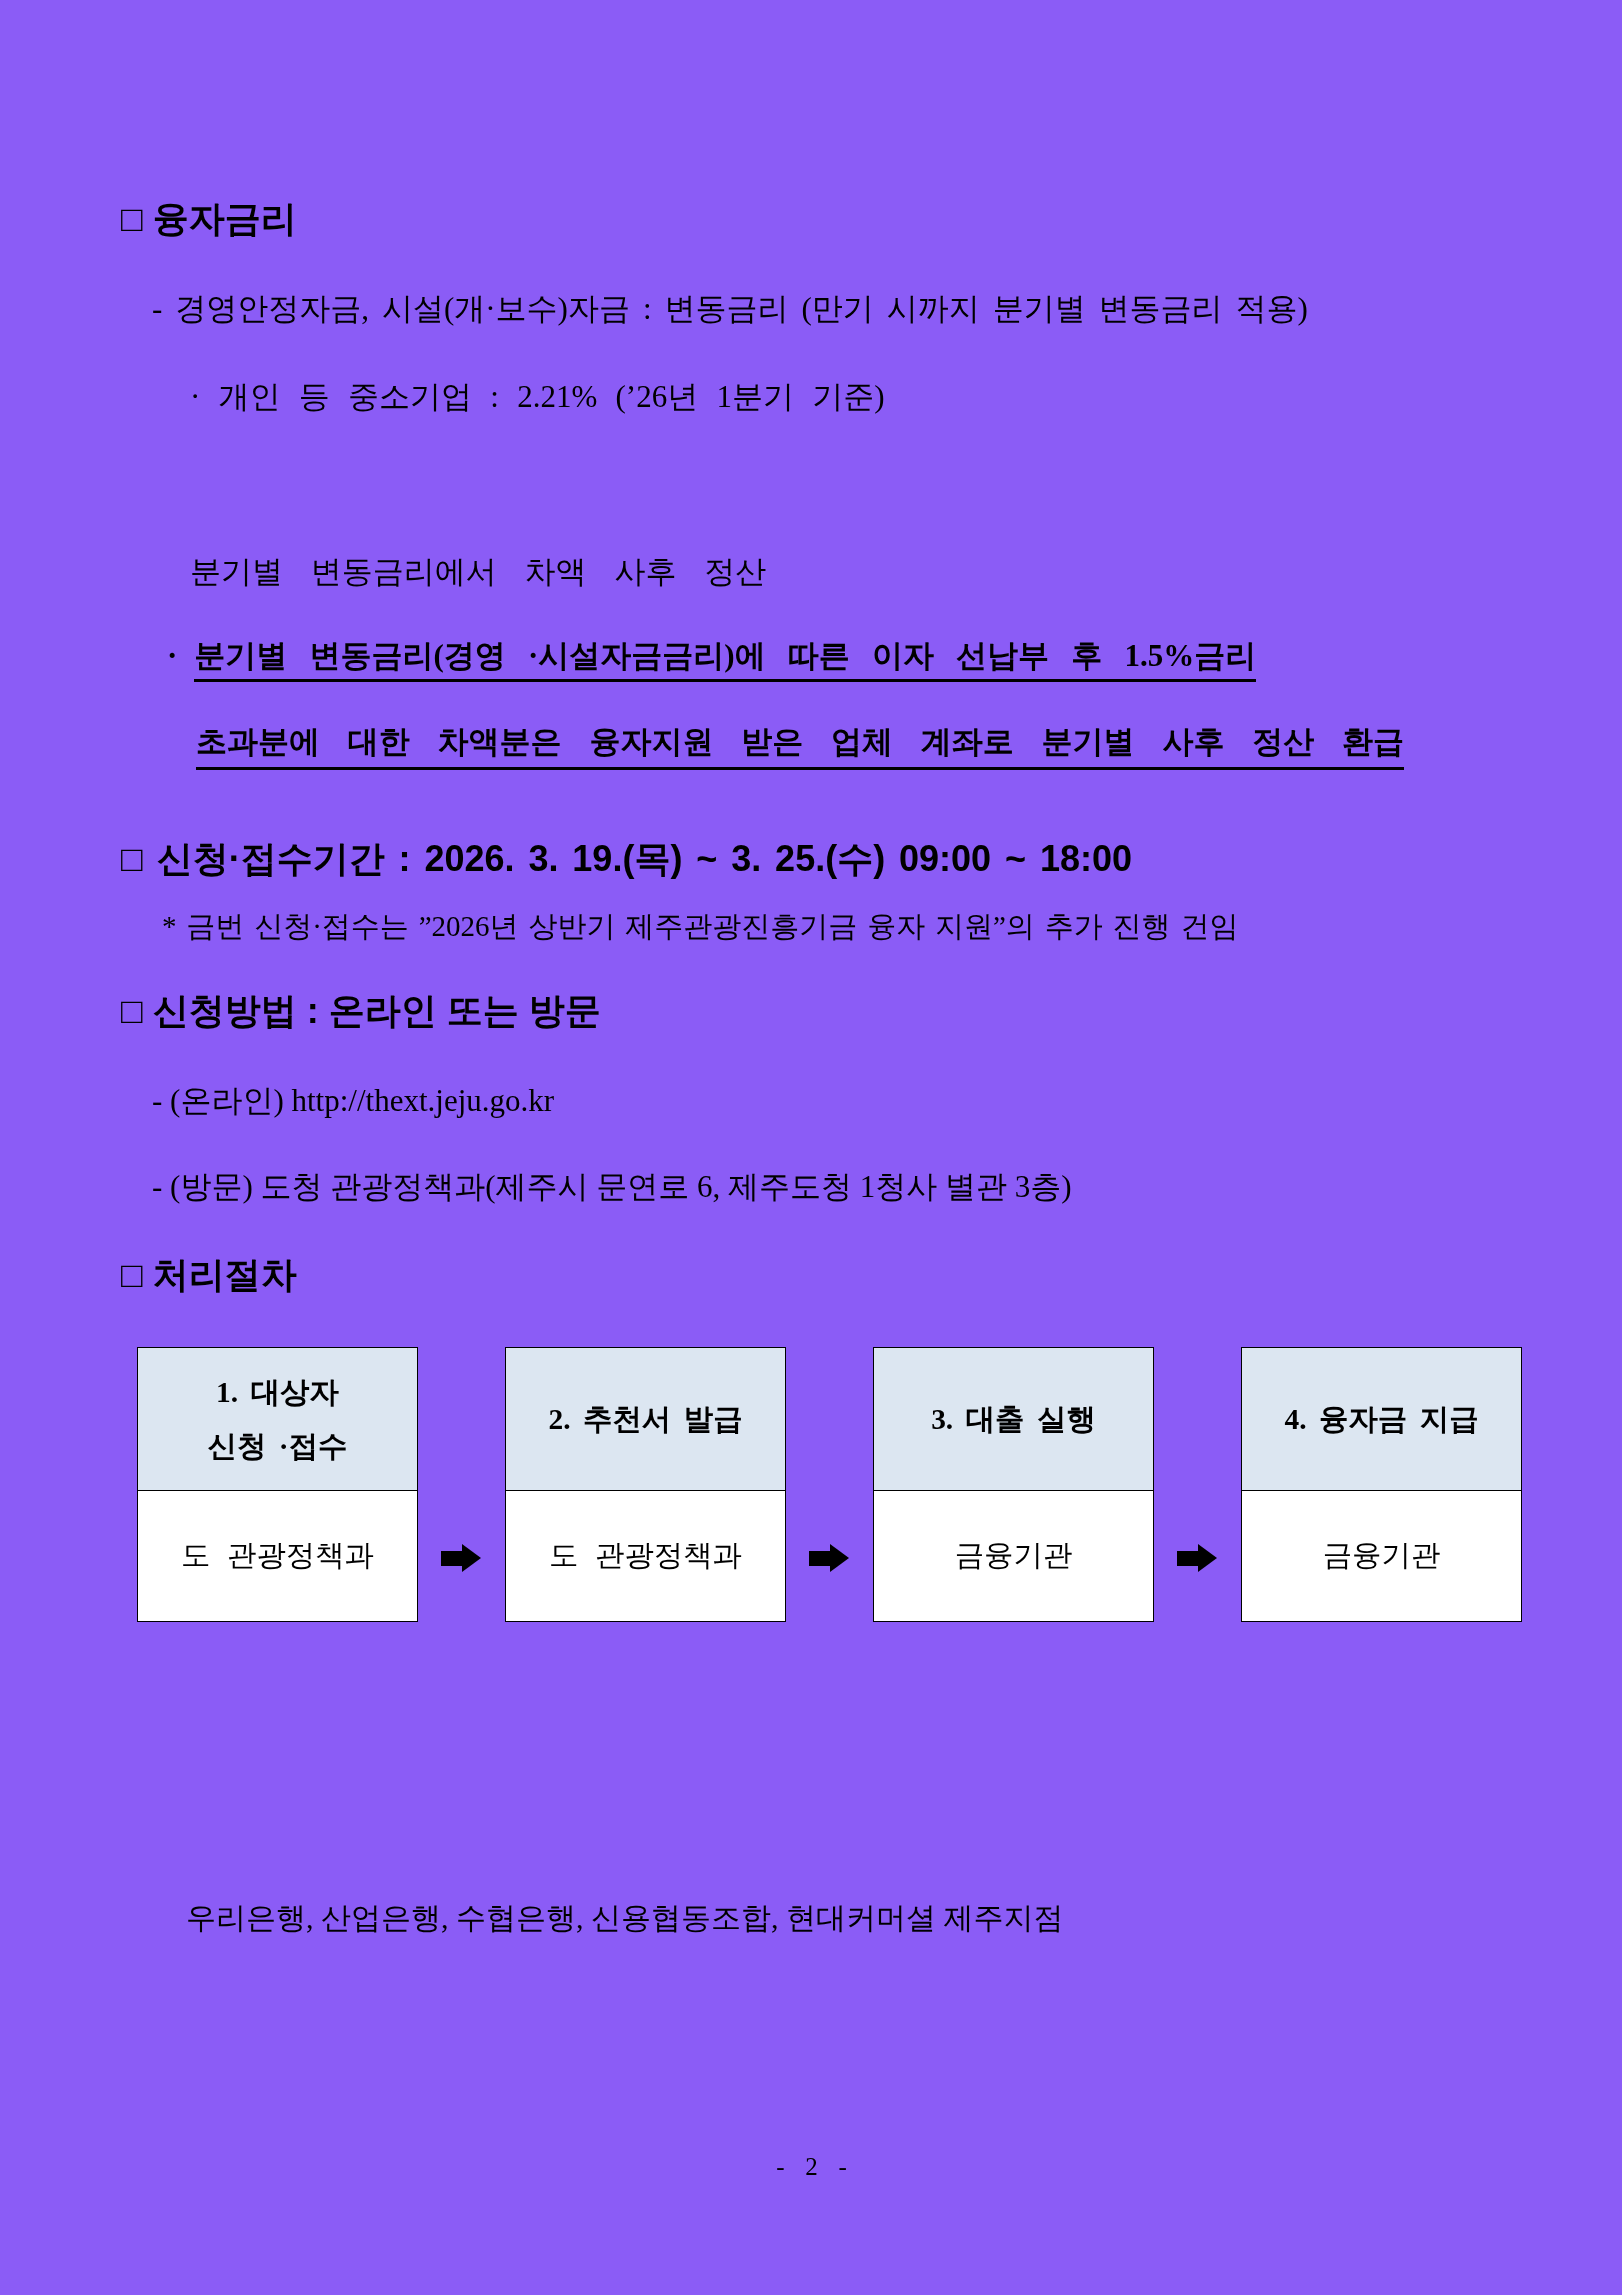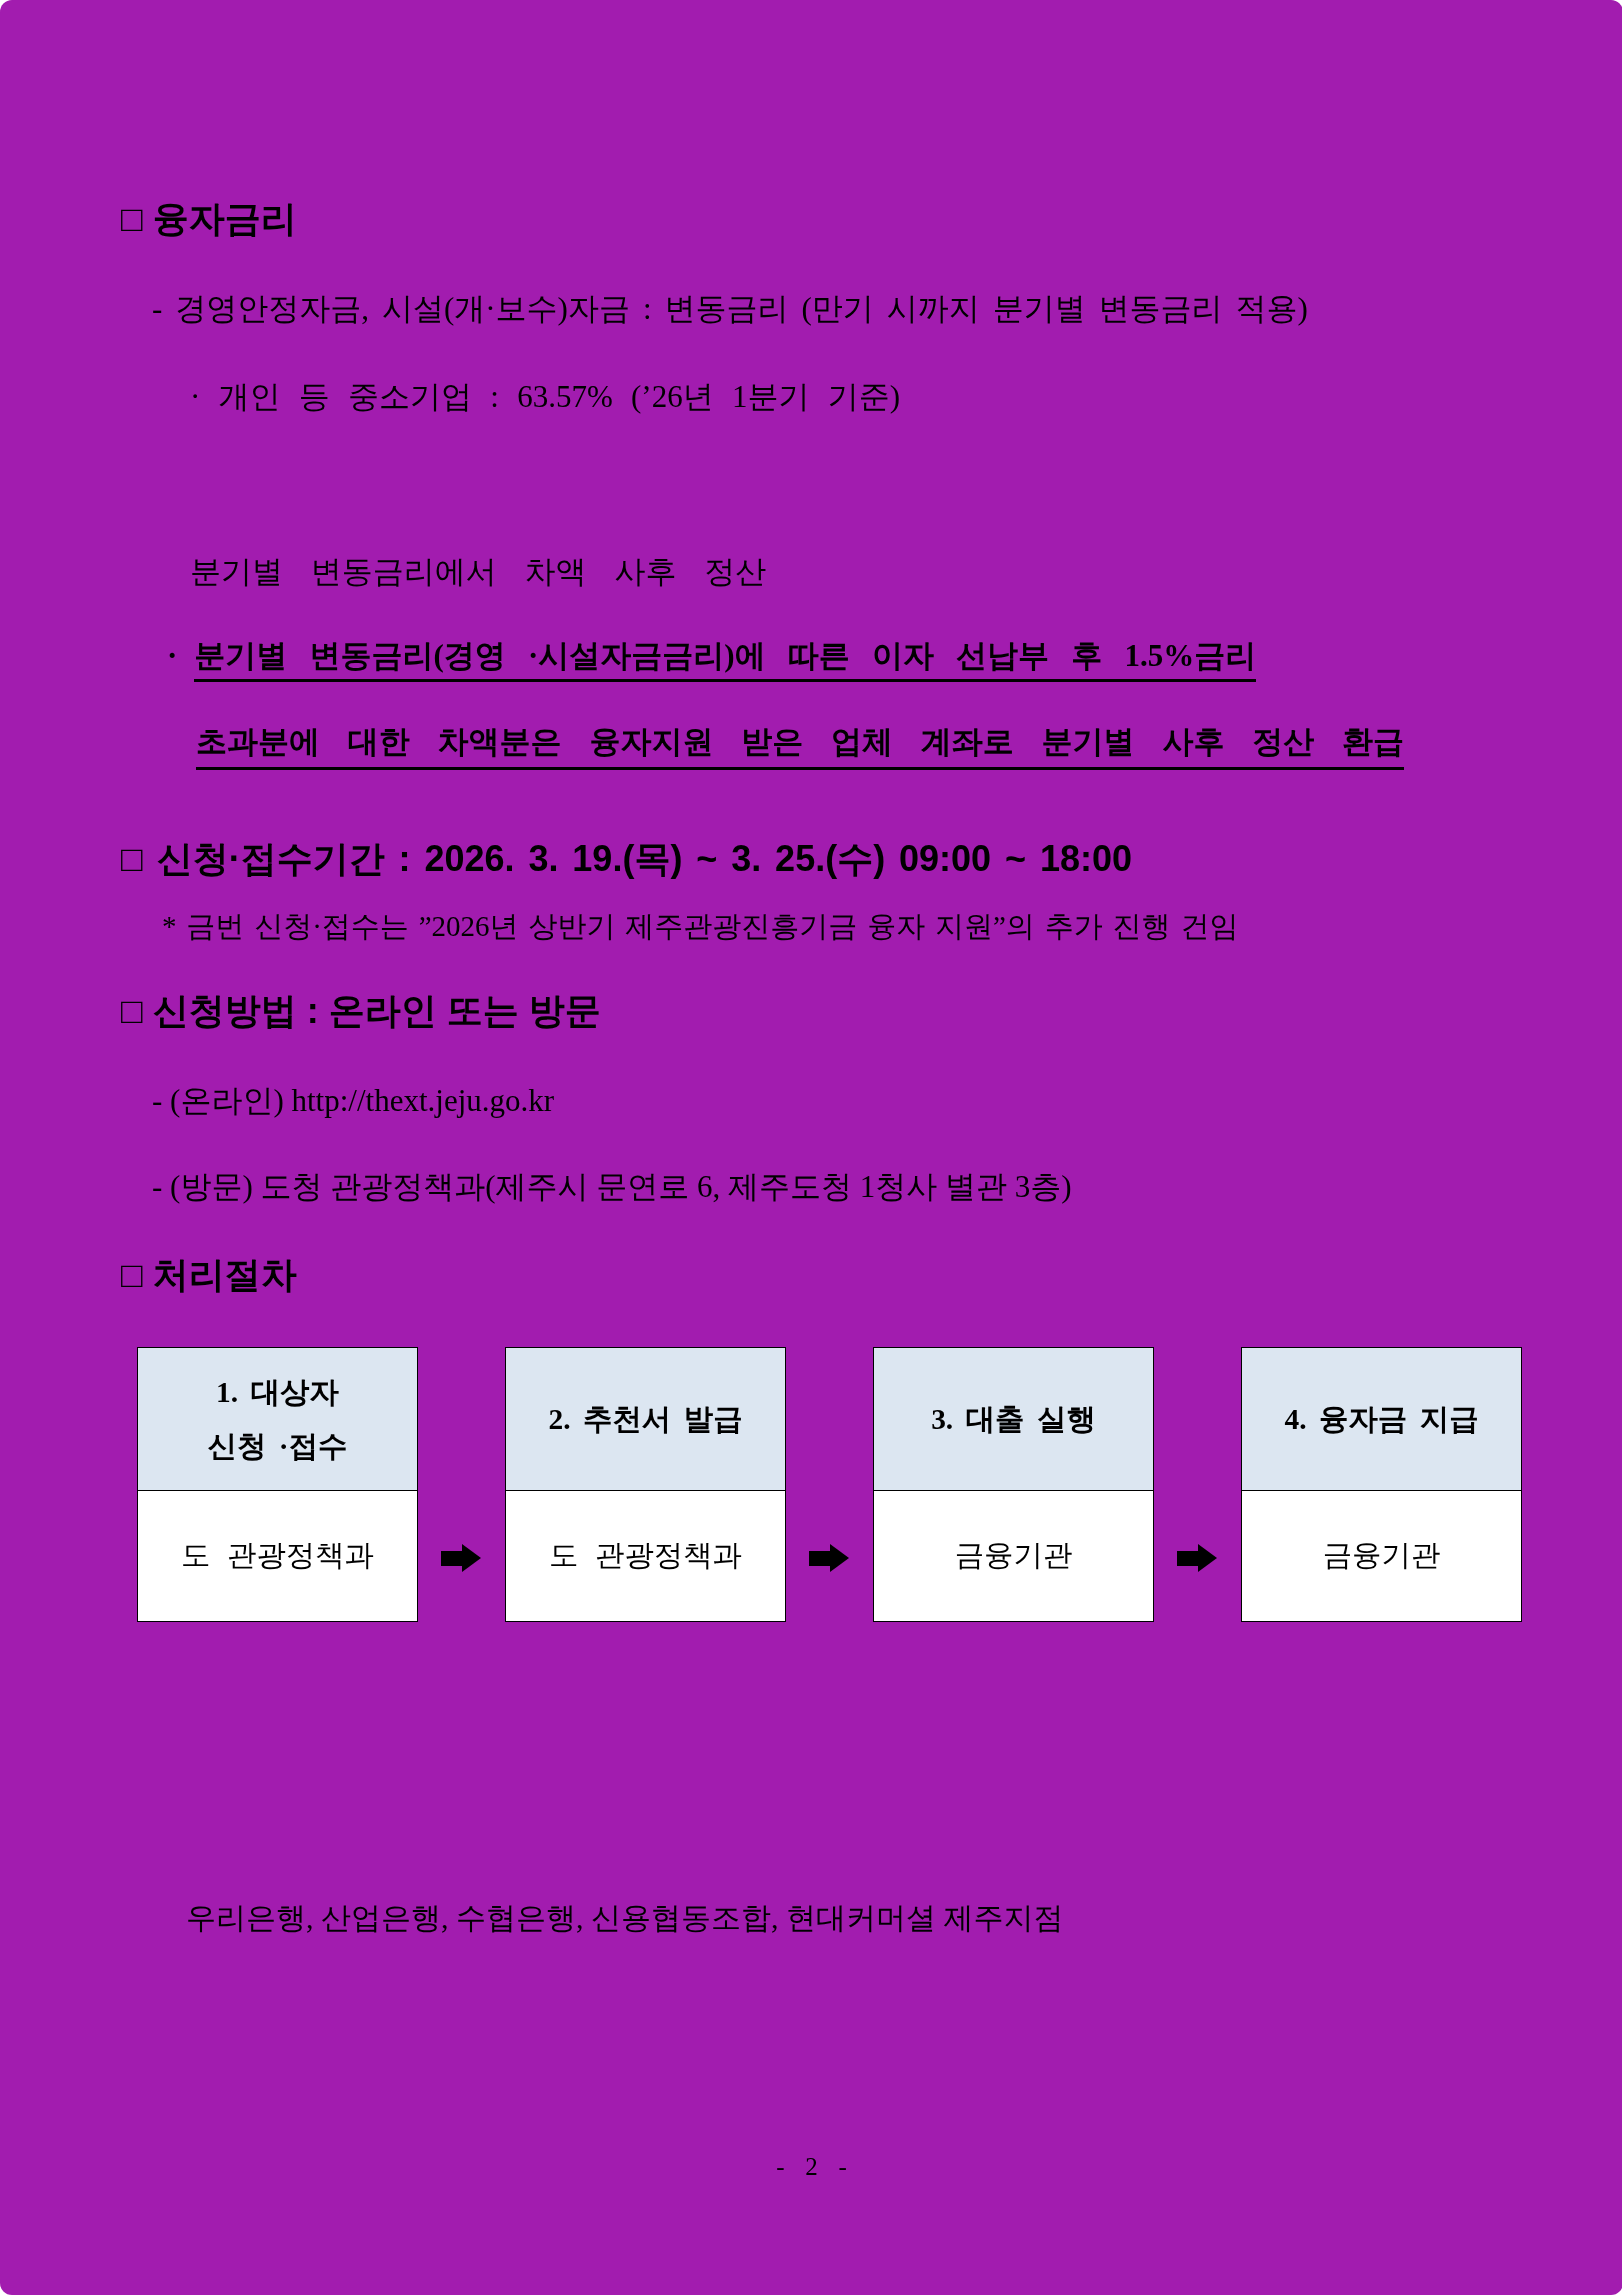--- a/index.html
+++ b/index.html
@@ -1,23 +1,22 @@
 <!DOCTYPE html>
 <html style="font-size:10.5px"><head>
 <meta charset="utf-8">
 <title>page-2</title>
 <style>
   html,body { margin:0; padding:0; background:#ffffff; }
   .page {
     position:relative;
     width:1623px; height:2295px;
-    background:#a21caf;
+    background:#8b5cf6;
     overflow:hidden;
     color:#000;
-    border-radius:12px;
   }
   .abs { position:absolute; white-space:nowrap; }
   
   .h {
     font-family:"Liberation Sans", sans-serif;
     font-weight:700;
     font-size:36px;
     color:#000;
   }
   
@@ -111,21 +110,21 @@
 </style>
 </head>
 <body>
 
 <div class="page">
 
   <div class="abs h" style="left:121px; top:195px;">□ 융자금리</div>
 
   <div class="abs b ws8" style="left:152px; top:288px;">- 경영안정자금, 시설(개·보수)자금 : 변동금리 (만기 시까지 분기별 변동금리 적용)</div>
 
-  <div class="abs b ws16" style="left:190px; top:376px;">· 개인 등 중소기업 : 63.57% (’26년 1분기 기준)</div>
+  <div class="abs b ws16" style="left:190px; top:376px;">· 개인 등 중소기업 : 2.21% (’26년 1분기 기준)</div>
 
 
   <div class="abs b ws14" style="left:190px; top:551px;">분기별 변동금리에서 차액 사후 정산</div>
 
   <div class="abs b bold ws22" style="left:167px; top:635px;">
     <span>·</span><span class="ul ul-gap">분기별 변동금리(경영 ·시설자금금리)에 따른 이자 선납부 후 1.5%금리</span>
   </div>
 
   <div class="abs b bold ws14" style="left:196px; top:721px;">
     <span class="ul">초과분에 대한 차액분은 융자지원 받은 업체 계좌로 분기별 사후 정산 환급</span>

